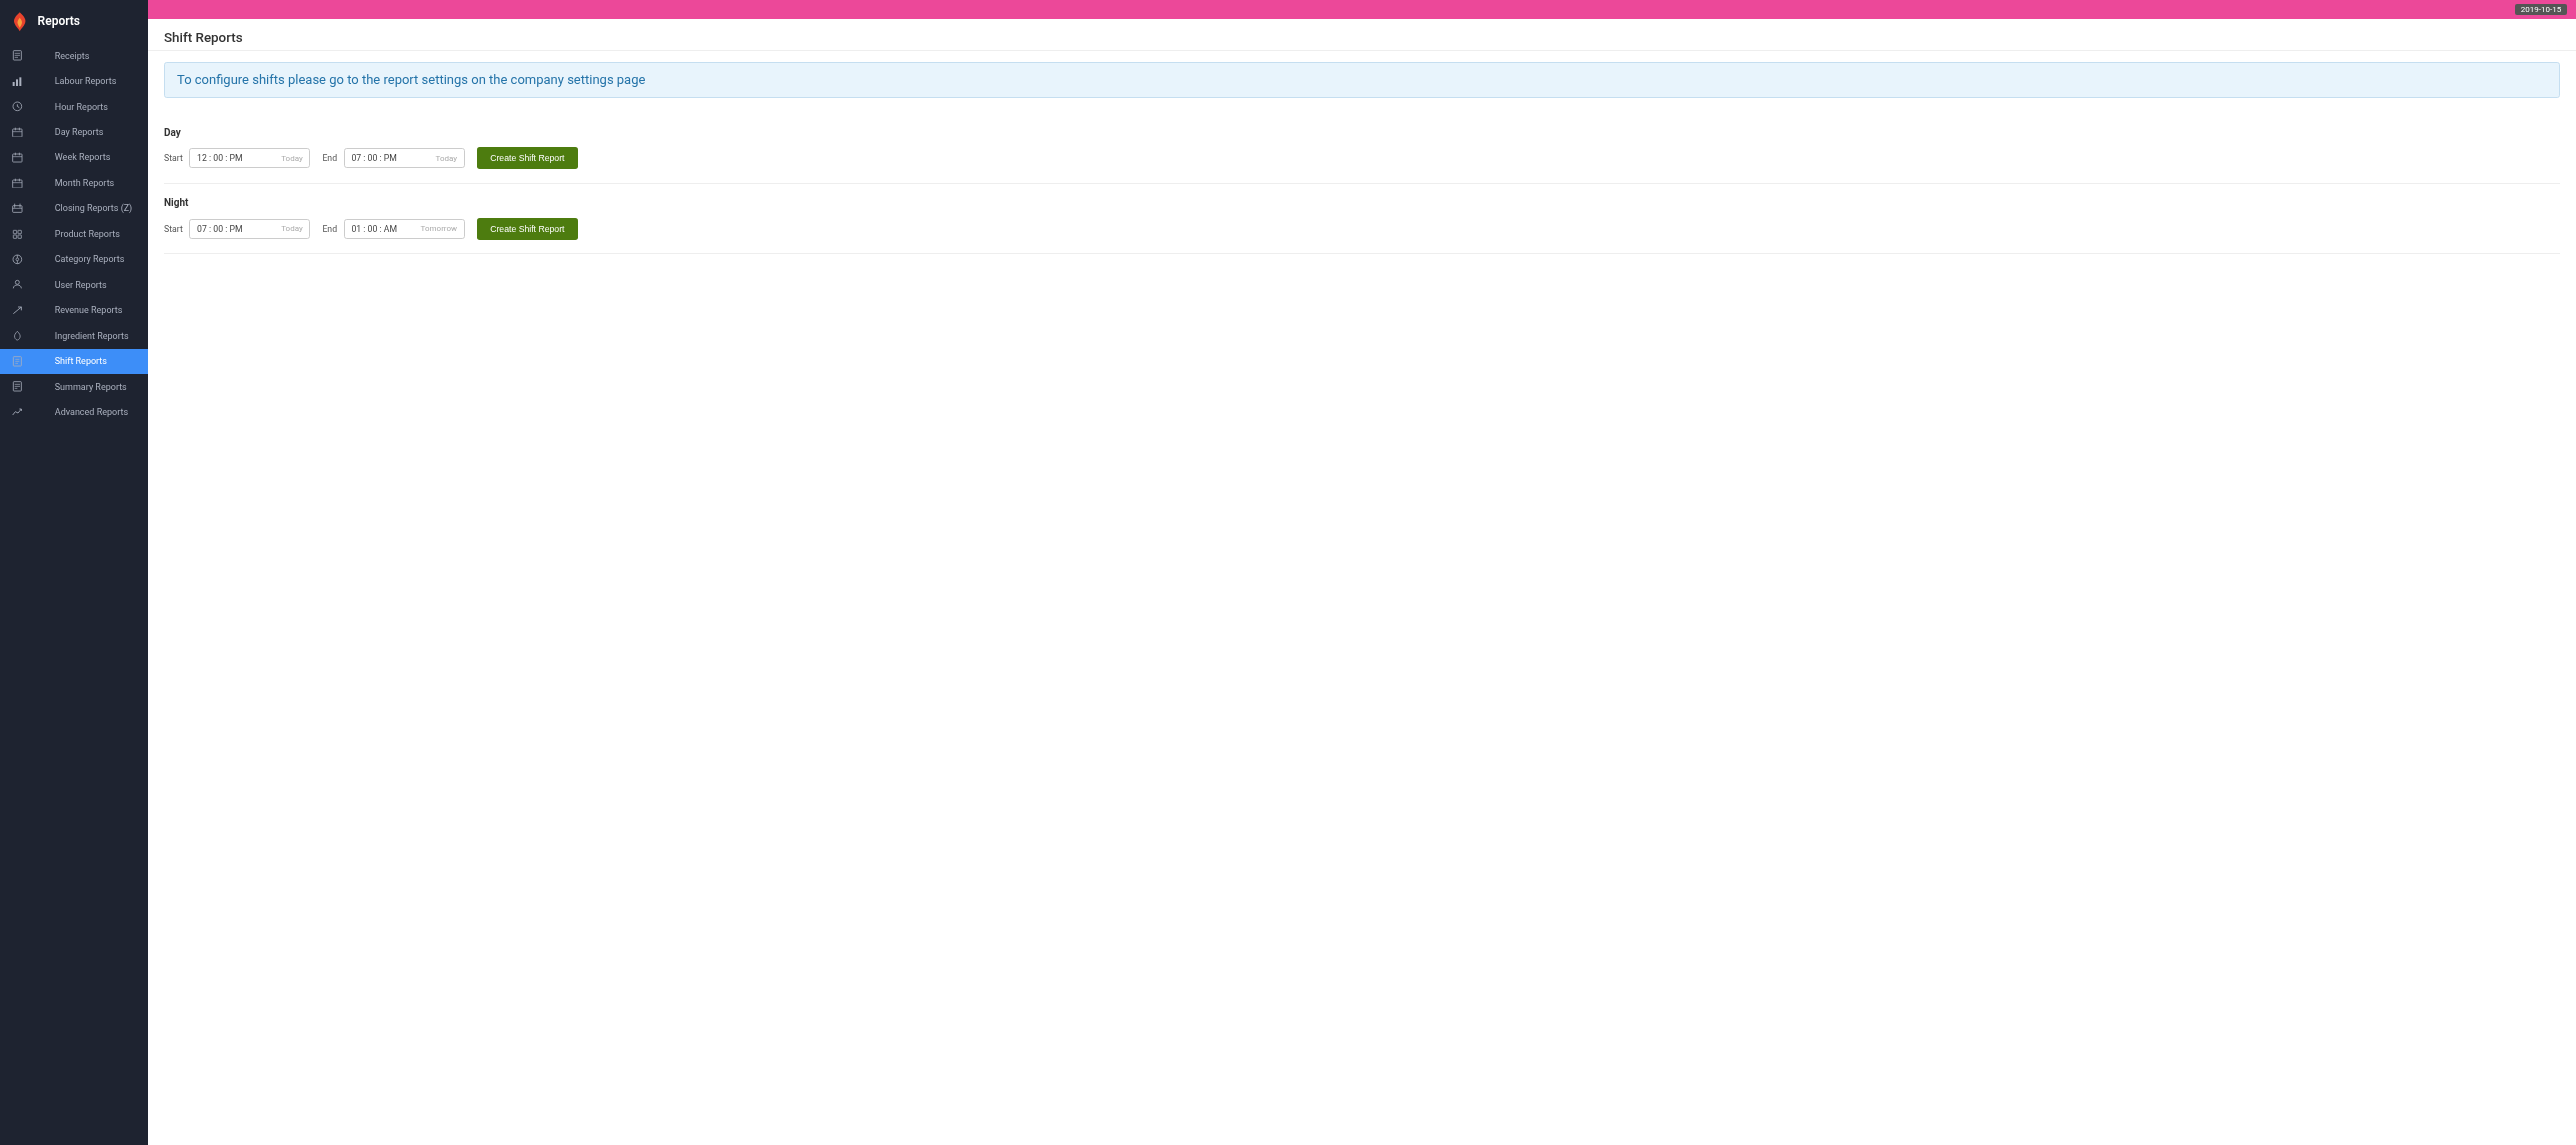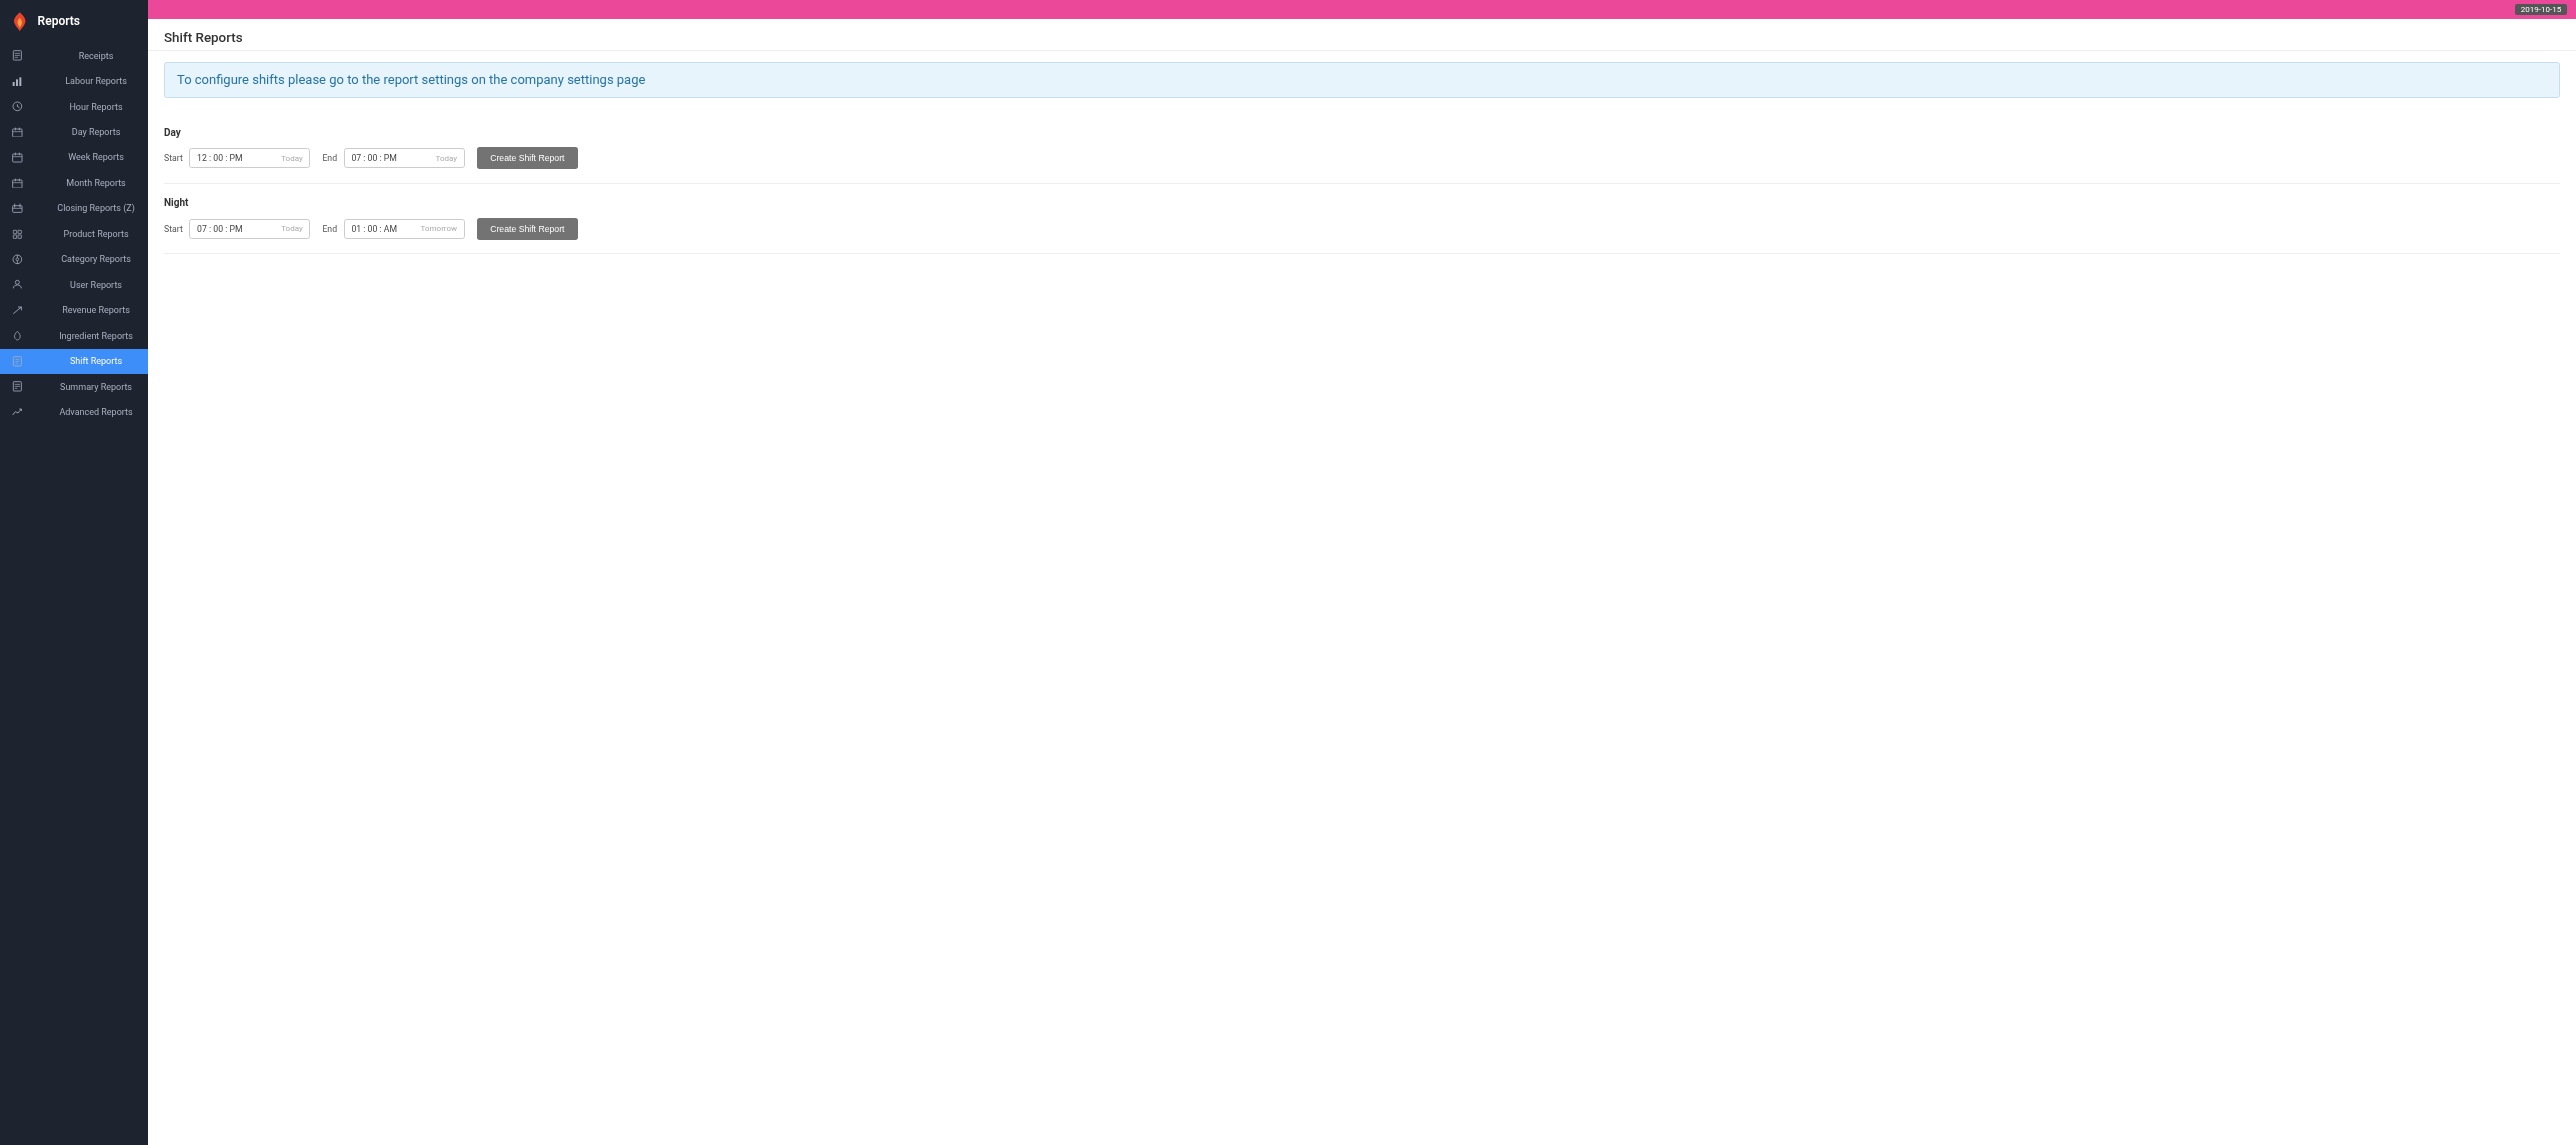--- a/index.html
+++ b/index.html
@@ -8,21 +8,20 @@
     
     .sidebar {
       width: 148px;
       min-width: 148px;
       background: #1e2330;
       color: #ccc;
       display: flex;
       flex-direction: column;
       height: 100vh;
       overflow-y: auto;
-      text-align: center;
     }
     .sidebar-header {
       display: flex;
       align-items: center;
       padding: 10.7px 9.4px;
       gap: 6.7px;
     }
     .sidebar-logo {
       width: 21.5px;
       height: 21.5px;
@@ -147,21 +146,21 @@
       padding: 4px 6.7px;
       font-size: 8.7px;
       color: #333;
       min-width: 121px;
       gap: 4px;
     }
     .time-value { flex: 1; color: #444; }
     .time-day { color: #aaa; font-size: 8px; }
 
     .btn-create {
-      background: #737373;
+      background: #4d7c0f;
       color: #fff;
       border: none;
       border-radius: 2.7px;
       padding: 6px 13.4px;
       font-size: 8.7px;
       cursor: pointer;
       font-weight: 500;
       transition: background 0.15s;
     }
   </style>

